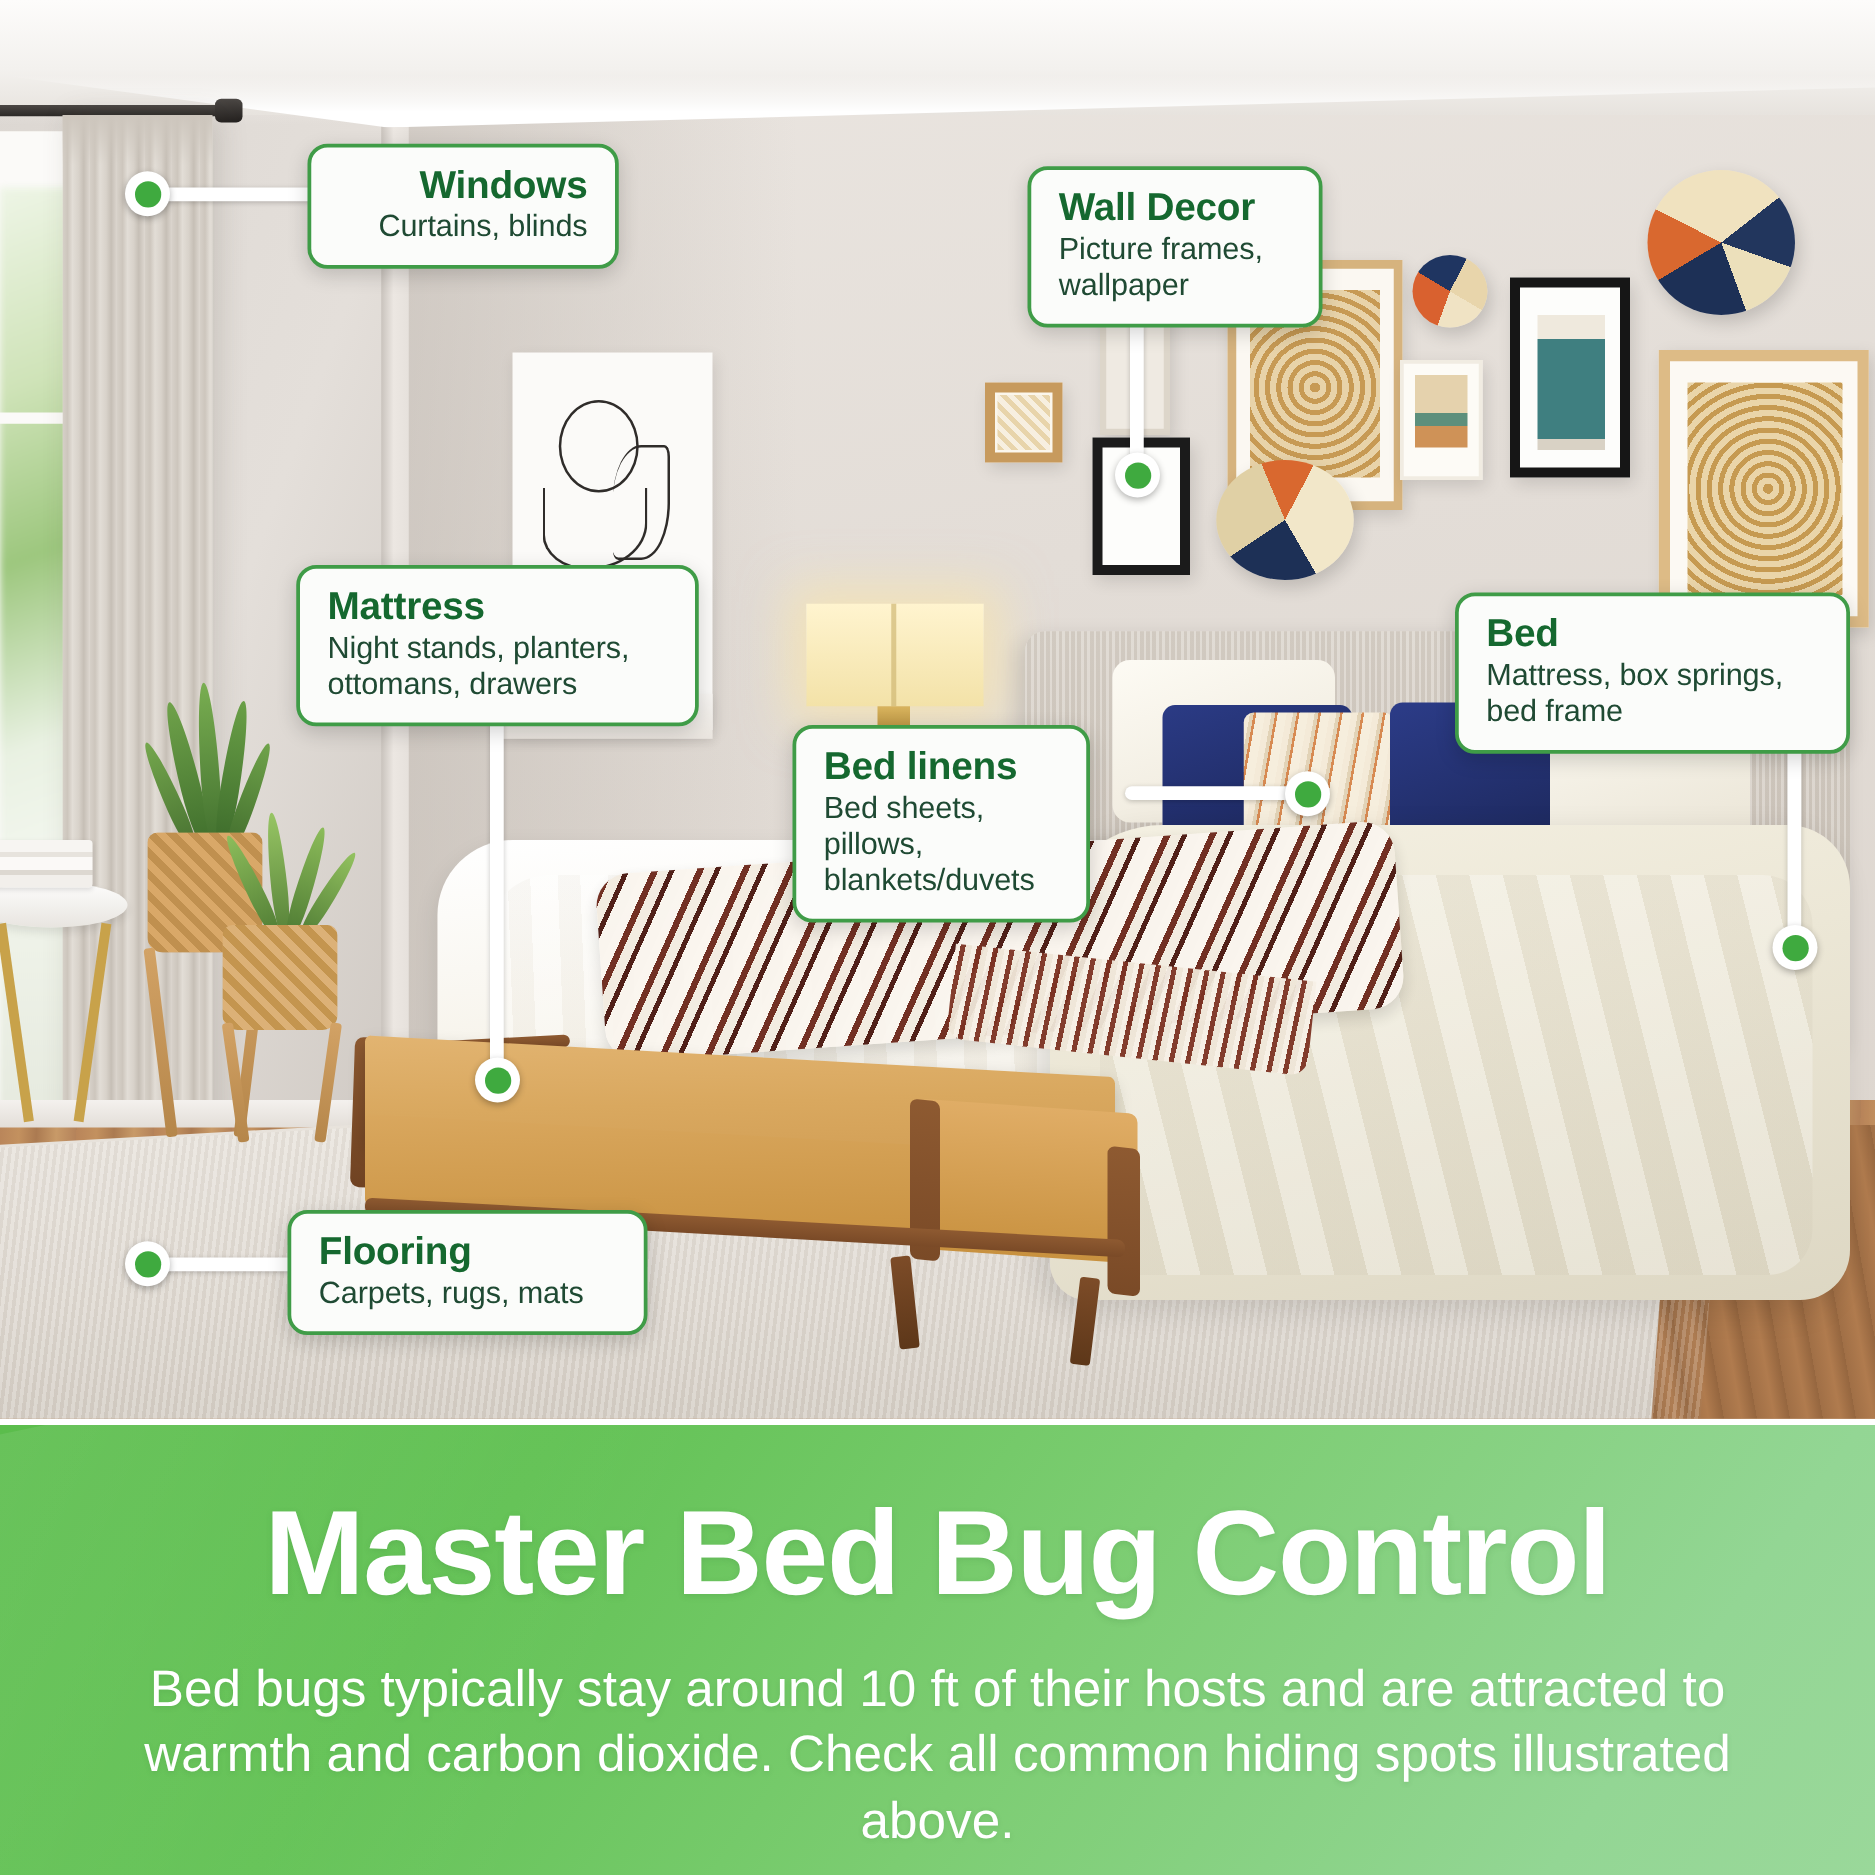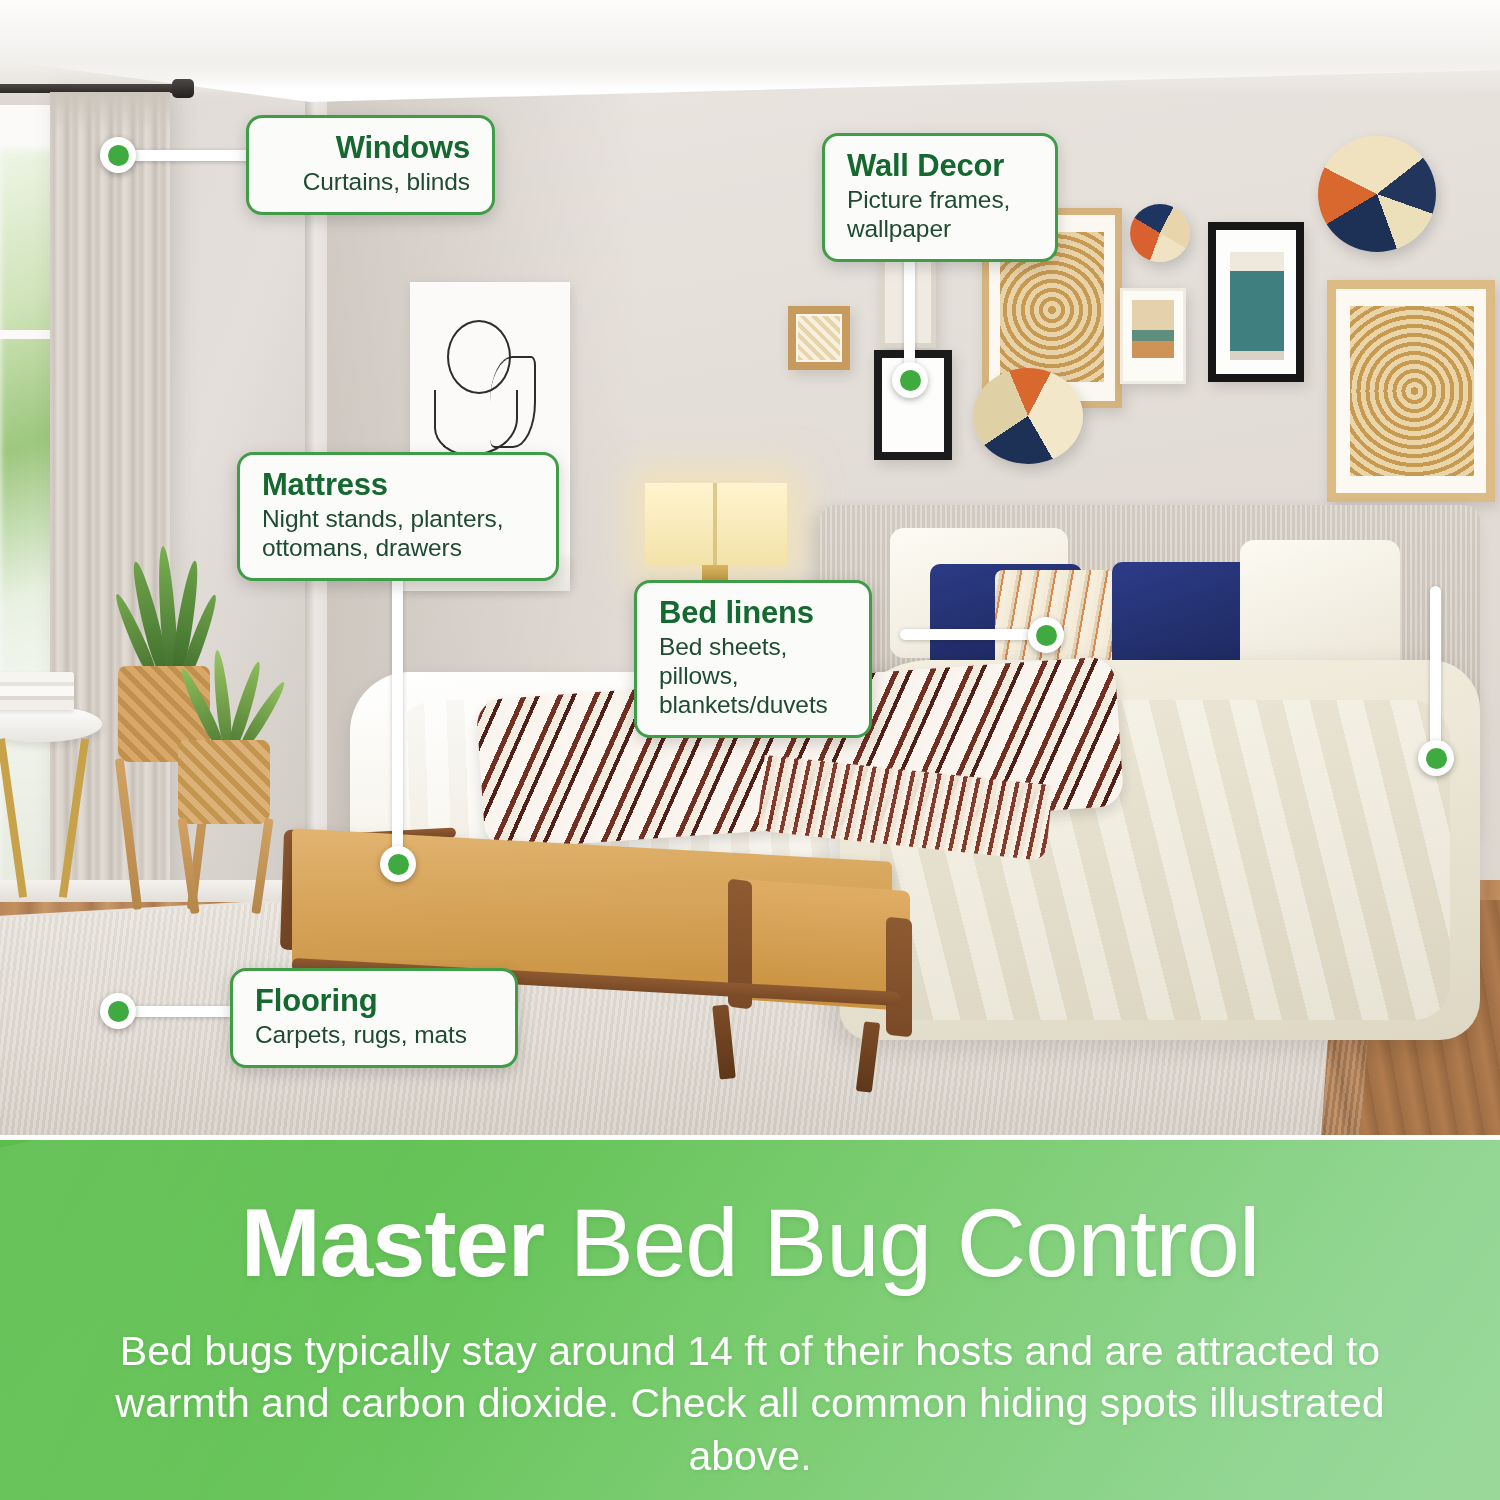--- a/index.html
+++ b/index.html
@@ -176,21 +176,21 @@
   #banner { position:absolute; left:0; top:1140px; width:1500px; height:360px;
      background:linear-gradient(125deg,#5bbd4c 0%, #63c255 26%, #7ccd72 55%, #93d694 85%, #9ad89a 100%);
      overflow:hidden; }
   #banner:before{ content:""; position:absolute; left:-100px; top:-60px; width:900px; height:600px;
      background:linear-gradient(125deg,rgba(255,255,255,.10),rgba(255,255,255,0) 60%);
      transform:rotate(-12deg); }
   .banner-title { position:absolute; left:0; width:1500px; top:1195px; text-align:center;
      color:#ffffff; font-size:96px; line-height:1; letter-spacing:-1px; z-index:3;
      text-shadow:0 2px 5px rgba(60,130,60,.22); }
   .banner-title b { font-weight:bold; }
-  .banner-title span.light { font-weight:normal; }
+  .banner-title span.light { font-weight:bold; }
   .banner-body { position:absolute; left:90px; width:1320px; top:1325px; text-align:center;
      color:#ffffff; font-size:41px; line-height:1.28; z-index:3; font-weight:normal;
      text-shadow:0 1px 4px rgba(60,130,60,.18); }
 </style>
 </head>
 <body>
 
 <div id="page">
 
   <div id="scene">
@@ -375,29 +375,34 @@
       <div class="c-sub">Night stands, planters,
 ottomans, drawers</div>
     </div>
 
     <div class="callout" style="left:634px; top:580px; width:238px;">
       <div class="c-title">Bed linens</div>
       <div class="c-sub">Bed sheets, pillows,
 blankets/duvets</div>
     </div>
 
+    <div class="callout" style="left:1164px; top:474px; width:316px;">
+      <div class="c-title">Bed</div>
+      <div class="c-sub">Mattress, box springs,
+bed frame</div>
+    </div>
 
     <div class="callout" style="left:230px; top:968px; width:288px;">
       <div class="c-title">Flooring</div>
       <div class="c-sub">Carpets, rugs, mats</div>
     </div>
 
   </div>
 
   <div id="banner"></div>
 
   <div class="banner-title">
     <b>Master</b><span class="light"> Bed Bug Control</span>
   </div>
 
-  <div class="banner-body">Bed bugs typically stay around 14 ft of their hosts and are attracted to warmth and carbon dioxide. Check all common hiding spots illustrated above.</div>
+  <div class="banner-body">Bed bugs typically stay around 10 ft of their hosts and are attracted to warmth and carbon dioxide. Check all common hiding spots illustrated above.</div>
 
 </div>
 
 </body></html>

